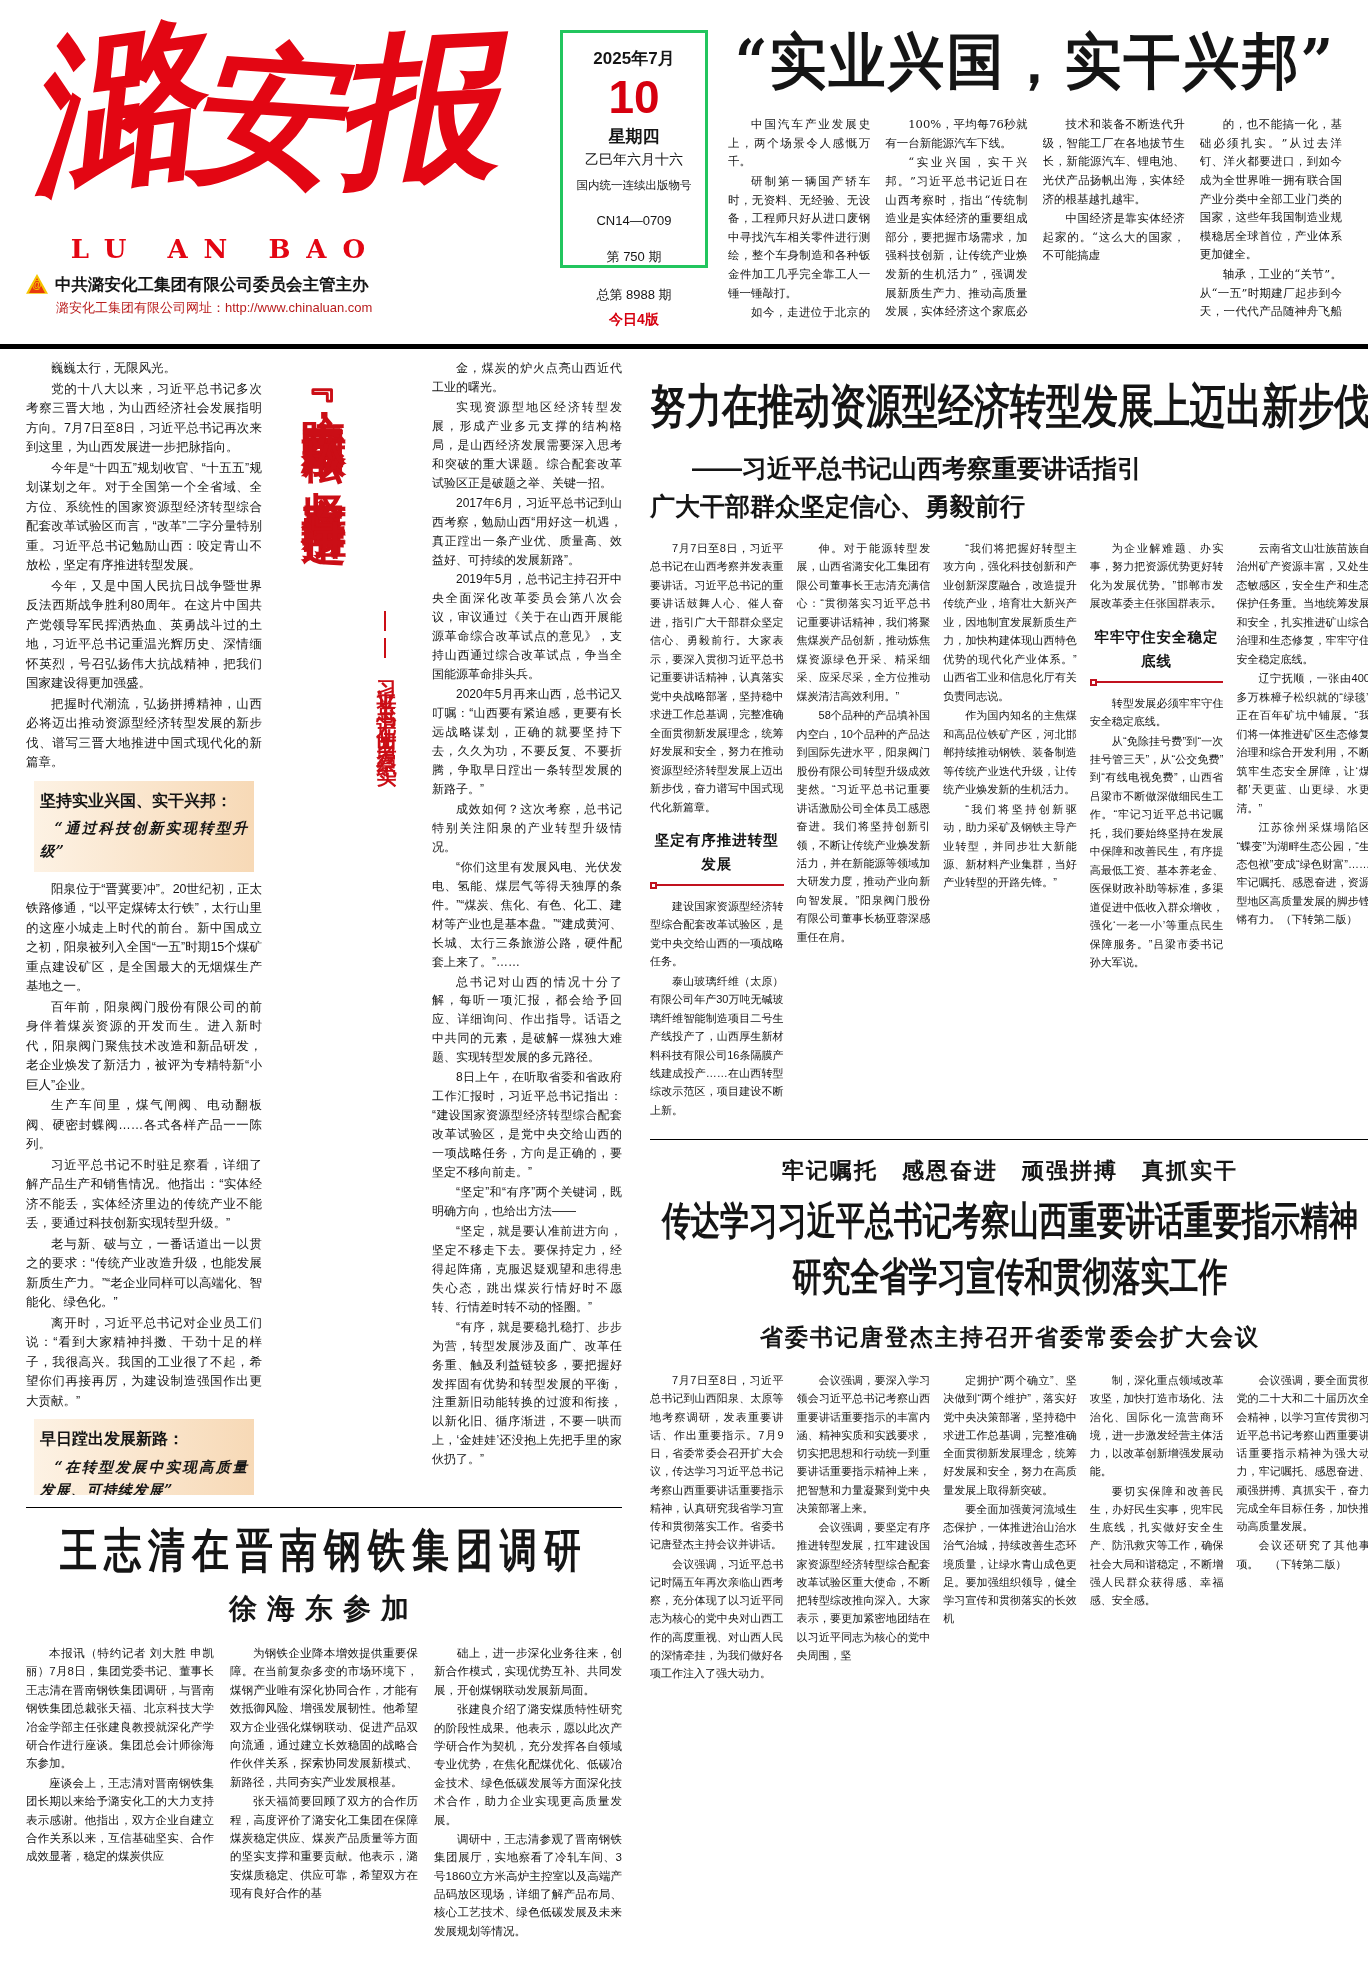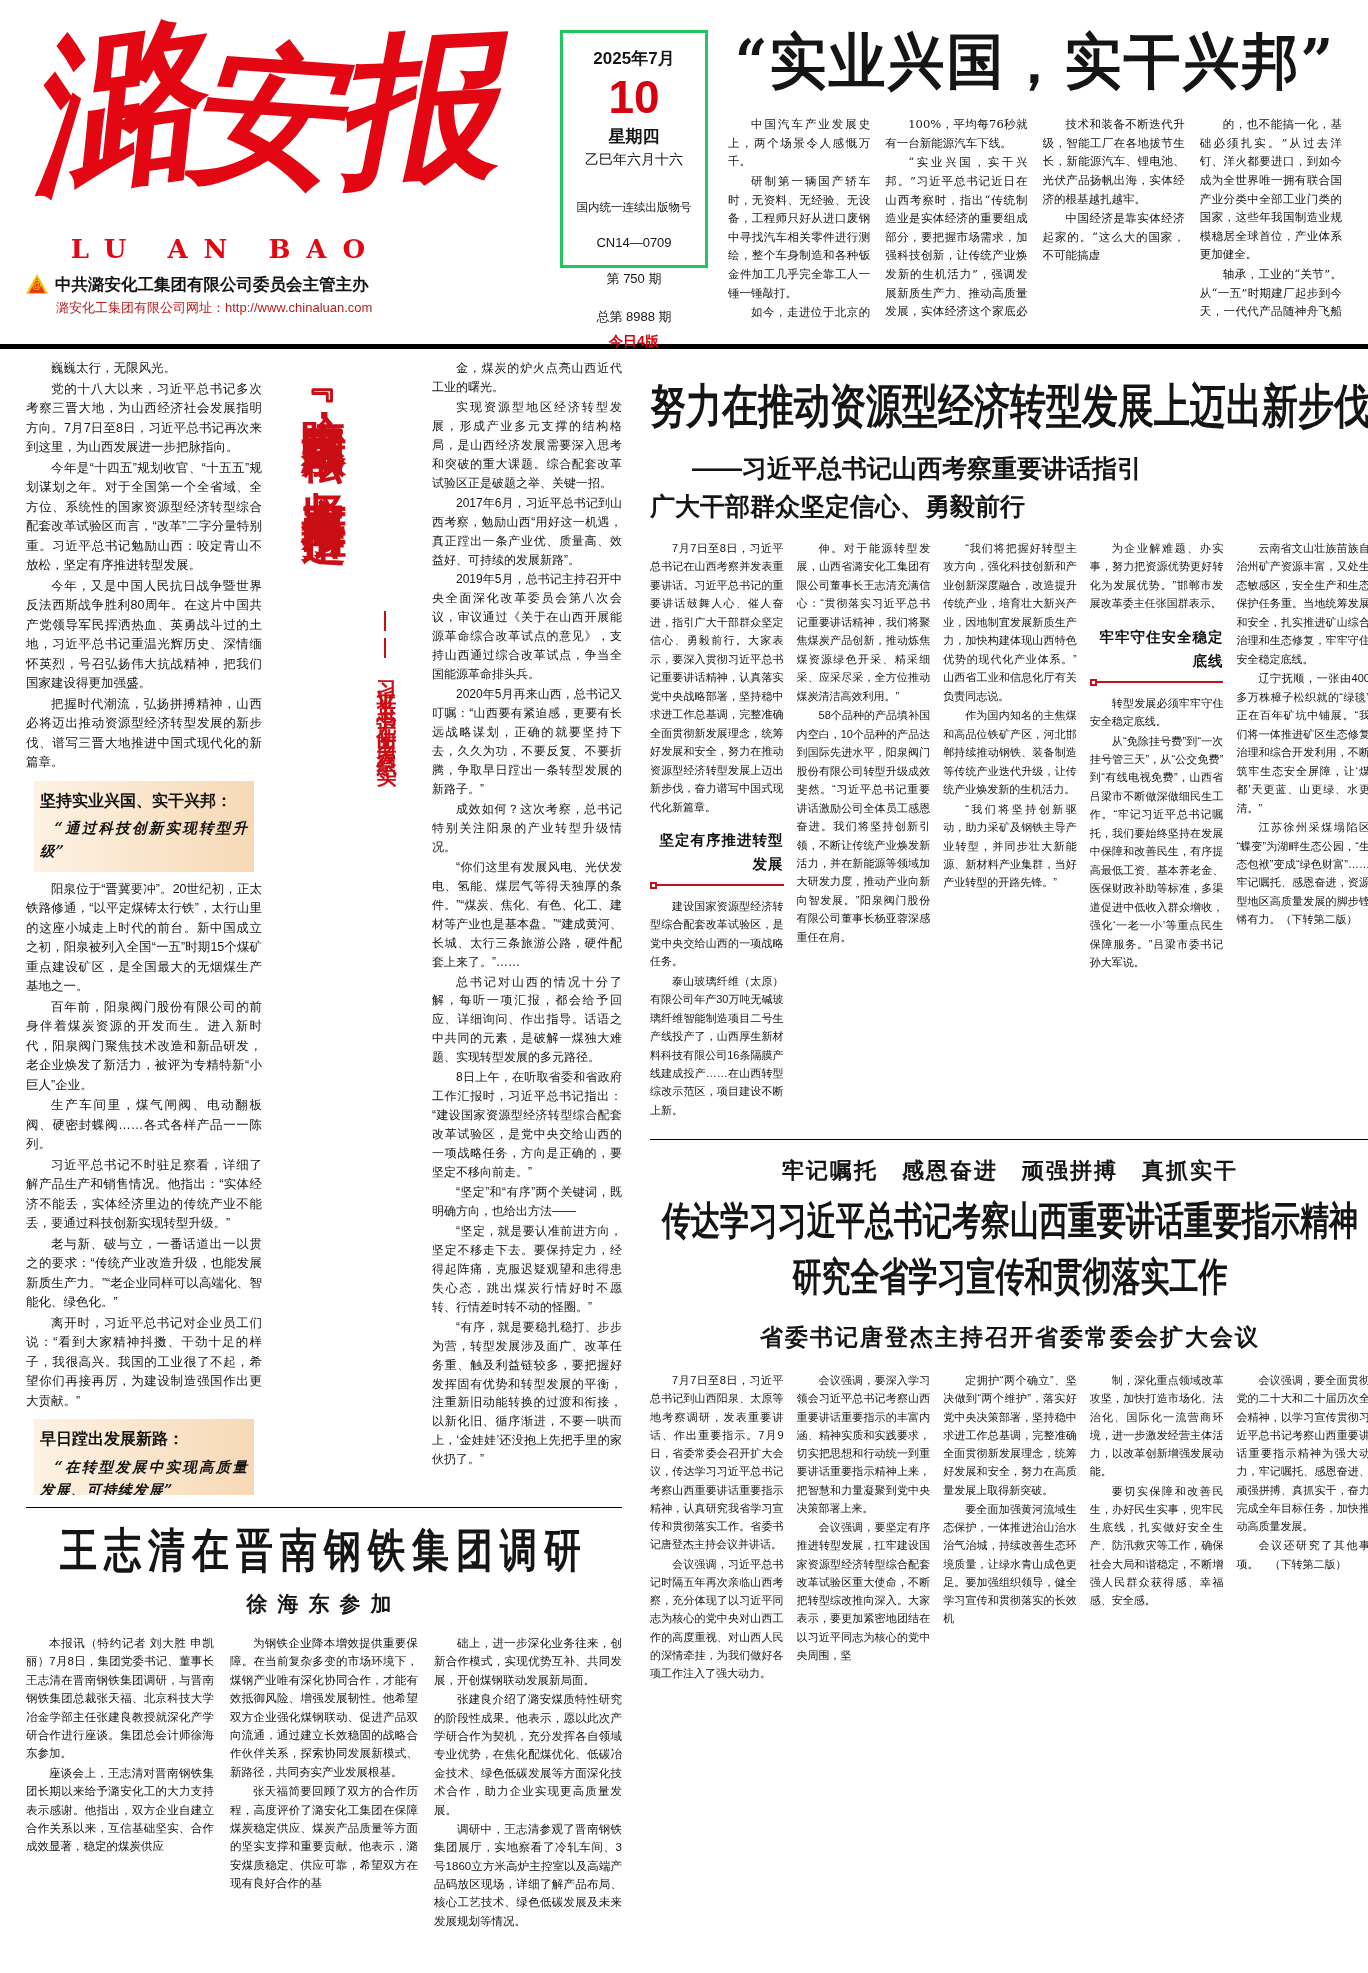--- a/index.html
+++ b/index.html
@@ -23,21 +23,21 @@
   .logo .tri-in  { position:absolute; left:3px; top:4px; width:16px; height:15px; background:#e8380d; clip-path:polygon(50% 0,100% 100%,0 100%); }
   .logo .swirl { position:absolute; left:6px; top:6px; font-size:10px; color:#f5c400; font-weight:bold; line-height:1; }
   .site-line { font-size:13px; color:#b91c1c; margin-left:30px; }
 
   .datebox { width:148px; border:3px solid #22c55e; margin:14px 0 0 134px; height:238px;
              text-align:center; padding-top:14px; flex:0 0 148px; }
   .datebox .ym { font-weight:bold; font-size:17px; }
   .datebox .day { color:#d6000f; font-size:46px; font-weight:900; line-height:1.1; margin:2px 0; }
   .datebox .wd { font-weight:bold; font-size:17px; }
   .datebox .lunar { font-size:14px; margin-top:3px; }
-  .datebox .issn-l { font-size:11.5px; margin-top:31px;text-align:center; }
+  .datebox .issn-l { font-size:11.5px; margin-top:9px;text-align:center; }
   .datebox .issn, .datebox .iss, .datebox .tiss { font-size:13px; margin-top:20px; }
   .datebox .pages { color:#d6000f; font-size:14px; font-weight:bold; margin-top:7px; }
 
   .top-article { flex:1; padding-left:20px; }
   .quote-head { font-family:"DejaVu Serif", serif; font-weight:bold; font-size:57px; text-align:center;
                 letter-spacing:2px; padding:8px 0 14px; transform:scaleY(1.05); }
   .ta-cols { display:flex; gap:15px; }
   .ta-col { flex:1; font-size:11.5px; line-height:1.62; text-align:justify; height:206px; overflow:hidden;
             font-family:"DejaVu Serif", serif; }
   .para { text-indent:2em; margin-bottom:1px; }
@@ -61,34 +61,34 @@
   .hl-block { background:linear-gradient(90deg,#fdf2e4,#f7d9b6); padding:8px 6px 9px; margin:8px 8px; }
   .hl-head { font-weight:900; font-size:16px; }
   .hl-quote { font-family:"DejaVu Serif", serif; font-style:italic; font-weight:bold; font-size:14.5px;
               text-indent:1em; margin-top:4px; letter-spacing:1px; }
 
   .hrule { height:1px; background:#000; margin:12px 0; }
 
   
   .wzq-head { text-align:center; font-size:37px; font-weight:900; letter-spacing:7px;
               transform:scaleY(1.25); transform-origin:center; margin:18px 0 6px; }
-  .wzq-sub { text-align:center; font-size:21px; font-weight:bold; letter-spacing:10px; margin:14px 0 16px; }
+  .wzq-sub { text-align:center; font-size:28px; font-weight:bold; letter-spacing:10px; margin:14px 0 16px; }
   .wzq-cols { display:flex; gap:16px; }
   .wzq-col { flex:1; font-size:11.5px; line-height:1.6; text-align:justify; height:336px; overflow:hidden; }
 
   
   .nuli-head { font-size:36px; font-weight:900; text-align:center; letter-spacing:0;
                transform:scaleY(1.3); transform-origin:top center; margin:16px 0 4px; white-space:nowrap; }
   .nuli-sub { font-size:25px; font-weight:800; margin:26px 0 14px; line-height:1.5; }
   .nuli-sub .l1 { padding-left:42px; }
   .nuli-cols { display:flex; gap:13px; }
   .n-col { flex:1; font-size:11px; line-height:1.68; text-align:justify; height:588px; overflow:hidden; }
 
   .sec-head { margin:12px 0 8px; }
-  .sec-title { display:block; text-align:right; font-weight:900; font-size:14.5px; letter-spacing:1px; margin-bottom:5px; }
+  .sec-title { display:block; text-align:center; font-weight:900; font-size:14.5px; letter-spacing:1px; margin-bottom:5px; }
   .sec-bar { display:flex; align-items:center; }
   .sec-bar .sq { width:7px; height:7px; border:2px solid #c1121f; display:inline-block; }
   .sec-bar .ln { flex:1; height:2px; background:#c1121f; }
 
   
   .cd-kicker { text-align:center; font-size:22px; font-weight:900; letter-spacing:2px; margin:16px 0 10px; }
   .cd-h { text-align:center; font-size:29px; font-weight:900; transform:scaleY(1.35); transform-origin:center;
           white-space:nowrap; margin:16px 0; }
   .cd-sub { text-align:center; font-size:23px; font-weight:bold; letter-spacing:2px; margin:24px 0 18px; }
   .cd-cols { display:flex; gap:13px; }

